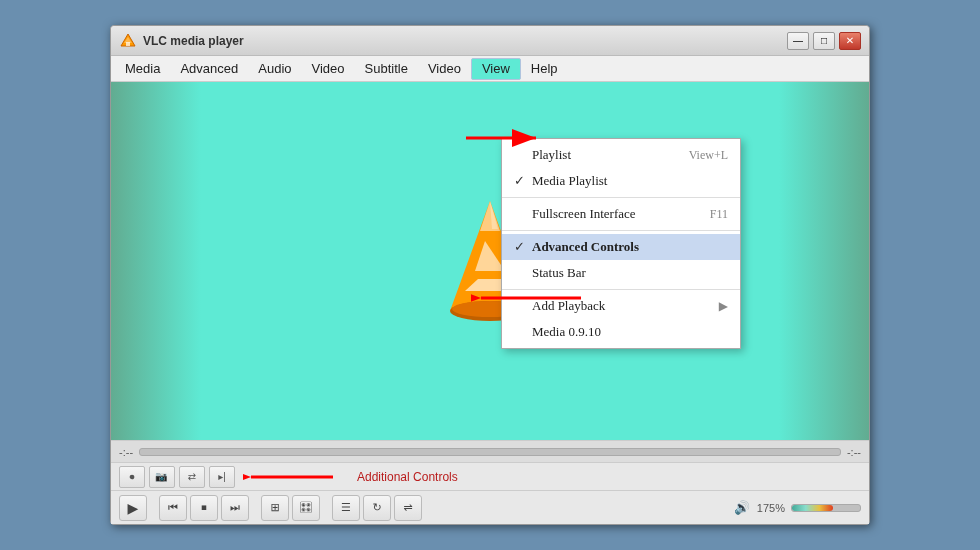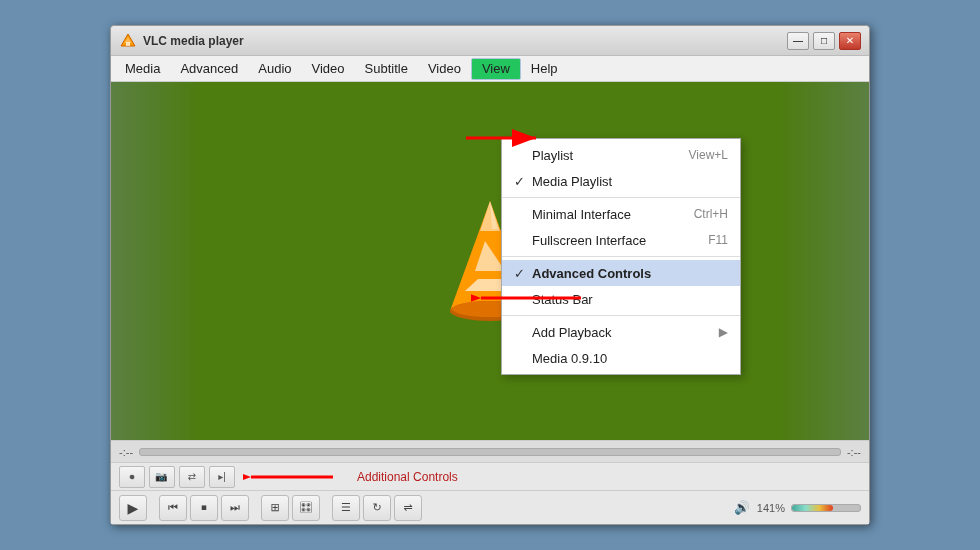--- a/index.html
+++ b/index.html
@@ -85,30 +85,31 @@
       height: 22px;
       display: flex;
       align-items: center;
       cursor: pointer;
       border-radius: 2px;
       font-size: 13px;
       color: #222;
       white-space: nowrap;
     }
     .menu-item.active {
-      background: #22c55e;
+      background: #5eead4;
       border: 1px solid #b0c4de;
     }
 
     
     .video-area {
       flex: 1;
-      background: #4d7c0f;
+      background: #5eead4;
       position: relative;
       overflow: hidden;
+      font-family: Liberation Serif, serif;
     }
 
     
     .vlc-cone-container {
       position: absolute;
       left: 50%;
       top: 50%;
       transform: translate(-50%, -50%);
       width: 120px;
       height: 140px;
@@ -352,25 +353,20 @@
         <span class="shortcut">View+L</span>
       </div>
 
       <div class="dropdown-item">
         <span class="check">✓</span>
         <span class="item-label">Media Playlist</span>
         <span class="shortcut"></span>
       </div>
       <div class="dropdown-separator"></div>
 
-      <div class="dropdown-item">
-        <span class="check"></span>
-        <span class="item-label">Minimal Interface</span>
-        <span class="shortcut">Ctrl+H</span>
-      </div>
 
       <div class="dropdown-item">
         <span class="check"></span>
         <span class="item-label">Fullscreen Interface</span>
         <span class="shortcut">F11</span>
       </div>
       <div class="dropdown-separator"></div>
 
       <div class="dropdown-item highlighted">
         <span class="check">✓</span>
@@ -451,20 +447,20 @@
     <div class="ctrl-spacer"></div>
     <div class="ctrl-btn">⊞</div>
     <div class="ctrl-btn">🎛</div>
     <div class="ctrl-spacer"></div>
     <div class="ctrl-btn">☰</div>
     <div class="ctrl-btn">↻</div>
     <div class="ctrl-btn">⇌</div>
 
     <div class="volume-area">
       <span>🔊</span>
-      <span class="volume-label">141%</span>
+      <span class="volume-label">175%</span>
       <div class="volume-bar-container">
         <div class="volume-fill"></div>
       </div>
     </div>
   </div>
 
 </div>
 
 </body></html>

